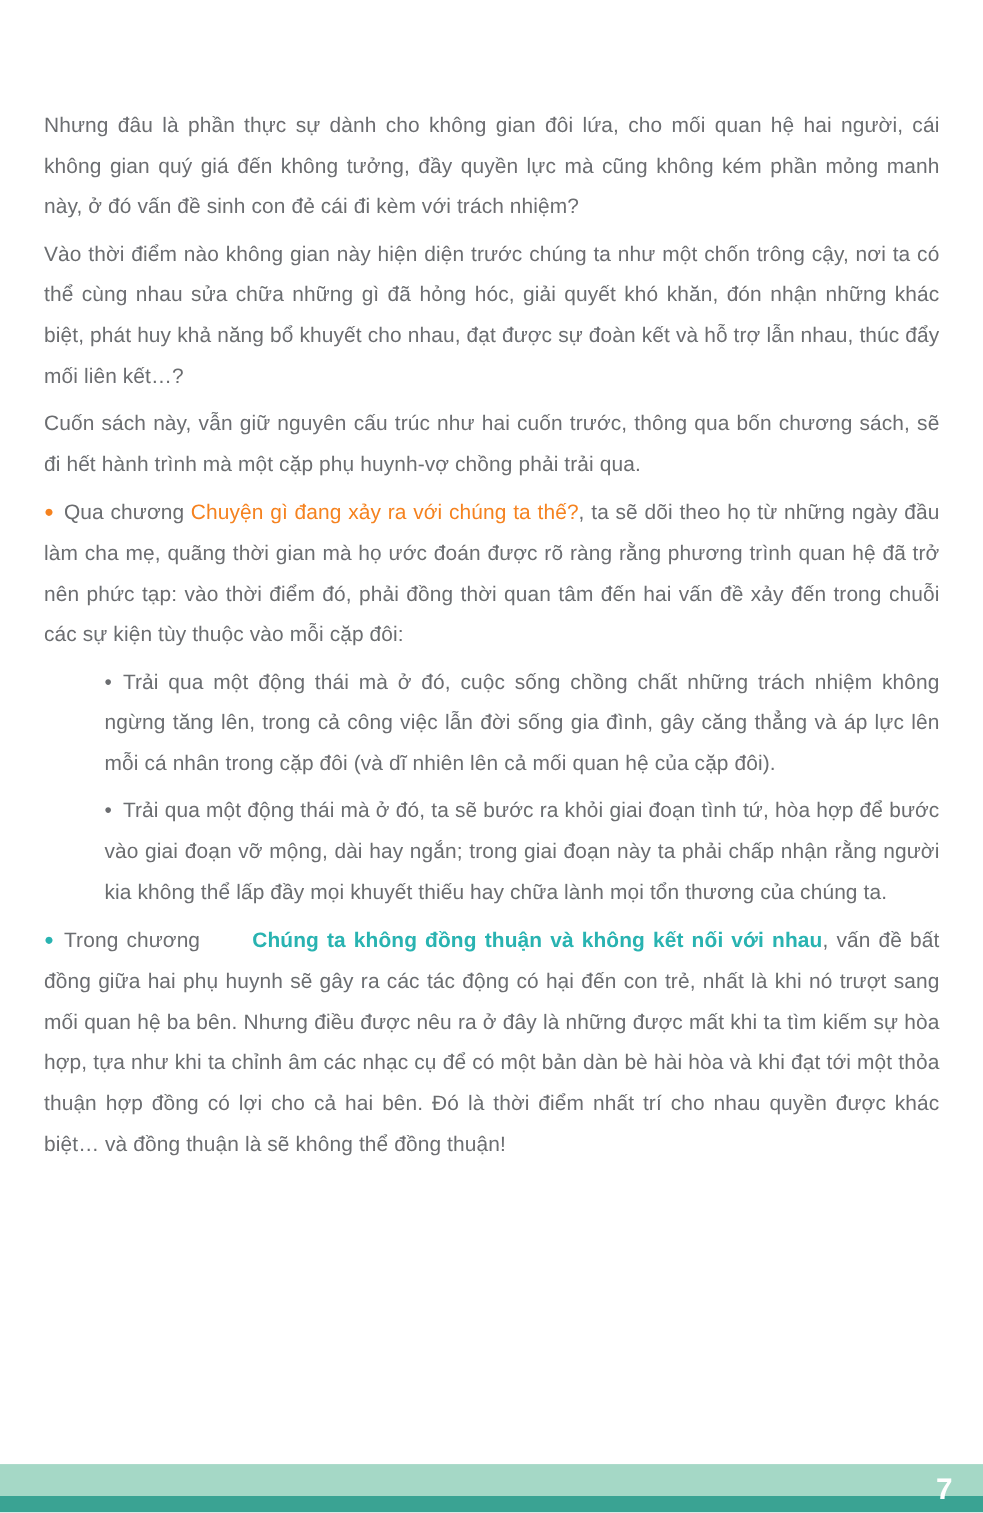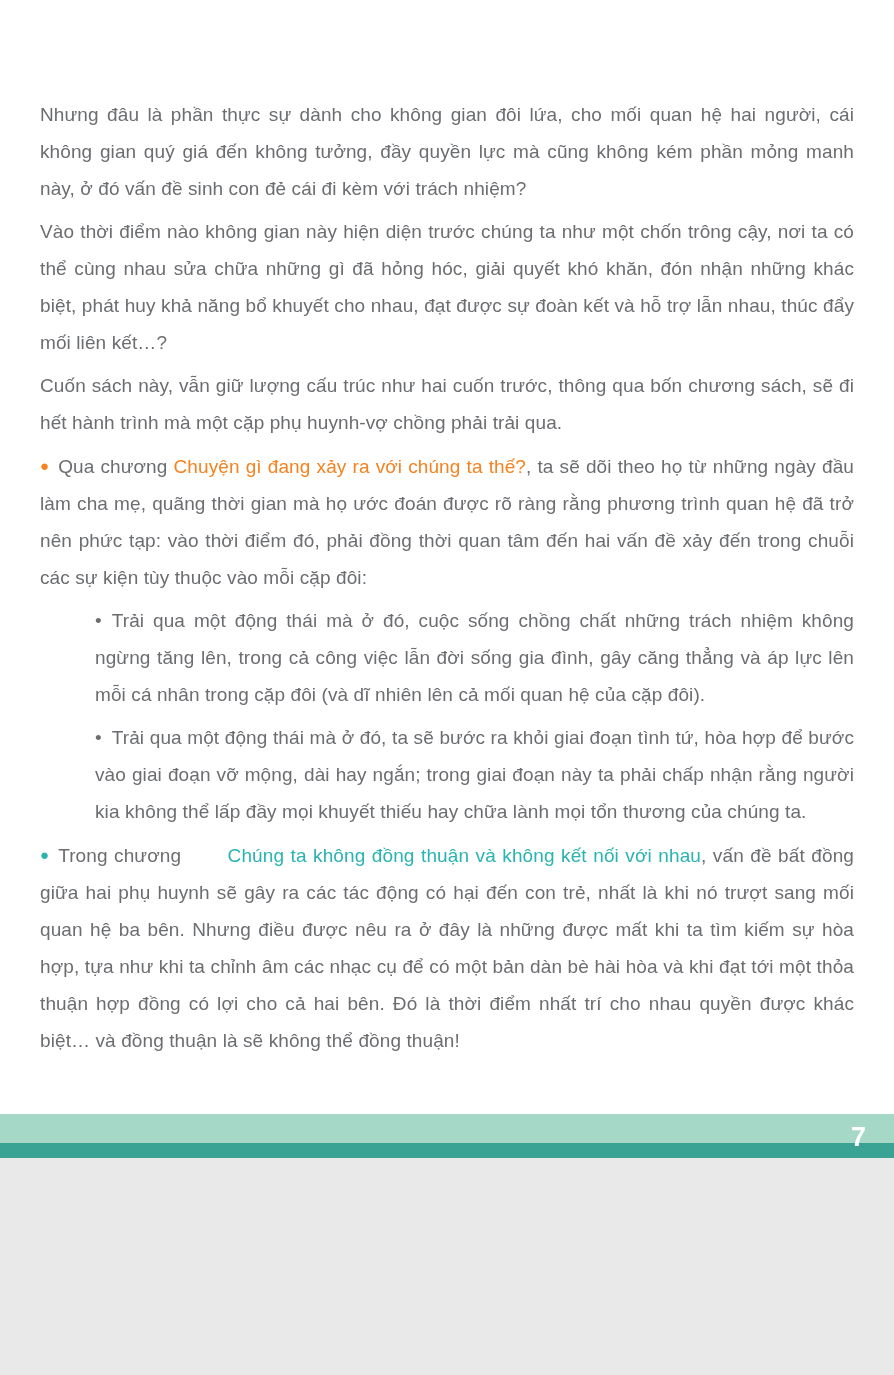--- a/index.html
+++ b/index.html
@@ -3,21 +3,21 @@
 <meta charset="utf-8">
 <style>
   html, body {
     margin: 0;
     padding: 0;
     background: #e9e9e9;
   }
   .page {
     position: relative;
     width: 894px;
-    height: 1158px;
+    height: 1375px;
     background: #ffffff;
     overflow: hidden;
     font-family: "Liberation Sans", "DejaVu Sans", sans-serif;
   }
   .page-body {
     position: absolute;
     top: 96px;
     left: 40px;
     right: 40px;
   }
@@ -46,21 +46,21 @@
     font-size: 19px;
     color: var(--text, #6b6d70);
     margin-right: 10px;
   }
   .orange-bold {
     color: var(--orange, #f5821f);
     font-weight: 400;
   }
   .teal-bold {
     color: var(--teal, #29b3b1);
-    font-weight: 400;
+    font-weight: 700;
     margin-left: 40px;
   }
   .page-footer {
     position: absolute;
     left: 0;
     right: 0;
     bottom: 0;
     height: 44px;
   }
   .band-light {
@@ -82,21 +82,21 @@
   }
 </style>
 </head>
 <body>
 
 <div class="page">
 
   <section class="page-body">
       <p class="para"><span>Nhưng đâu là phần thực sự dành cho không gian đôi lứa, cho mối quan hệ hai người, cái không gian quý giá đến không tưởng, đầy quyền lực mà cũng không kém phần mỏng manh này, ở đó vấn đề sinh con đẻ cái đi kèm với trách nhiệm?</span></p>
       <p class="para"><span>Vào thời điểm nào không gian này hiện diện trước chúng ta như một chốn trông cậy, nơi ta có thể cùng nhau sửa chữa những gì đã hỏng hóc, giải quyết khó khăn, đón nhận những khác biệt, phát huy khả năng bổ khuyết cho nhau, đạt được sự đoàn kết và hỗ trợ lẫn nhau, thúc đẩy mối liên kết…?</span></p>
-      <p class="para"><span>Cuốn sách này, vẫn giữ lượng cấu trúc như hai cuốn trước, thông qua bốn chương sách, sẽ đi hết hành trình mà một cặp phụ huynh-vợ chồng phải trải qua.</span></p>
+      <p class="para"><span>Cuốn sách này, vẫn giữ nguyên cấu trúc như hai cuốn trước, thông qua bốn chương sách, sẽ đi hết hành trình mà một cặp phụ huynh-vợ chồng phải trải qua.</span></p>
       <p class="bullet"><span class="dot orange">●</span><span>Qua chương </span><span class="orange-bold">Chuyện gì đang xảy ra với chúng ta thế?</span><span>, ta sẽ dõi theo họ từ những ngày đầu làm cha mẹ, quãng thời gian mà họ ước đoán được rõ ràng rằng phương trình quan hệ đã trở nên phức tạp: vào thời điểm đó, phải đồng thời quan tâm đến hai vấn đề xảy đến trong chuỗi các sự kiện tùy thuộc vào mỗi cặp đôi:</span></p>
       <p class="sub"><span class="dot gray">•</span><span>Trải qua một động thái mà ở đó, cuộc sống chồng chất những trách nhiệm không ngừng tăng lên, trong cả công việc lẫn đời sống gia đình, gây căng thẳng và áp lực lên mỗi cá nhân trong cặp đôi (và dĩ nhiên lên cả mối quan hệ của cặp đôi).</span></p>
       <p class="sub"><span class="dot gray">•</span><span>Trải qua một động thái mà ở đó, ta sẽ bước ra khỏi giai đoạn tình tứ, hòa hợp để bước vào giai đoạn vỡ mộng, dài hay ngắn; trong giai đoạn này ta phải chấp nhận rằng người kia không thể lấp đầy mọi khuyết thiếu hay chữa lành mọi tổn thương của chúng ta.</span></p>
       <p class="bullet"><span class="dot teal">●</span><span>Trong chương </span><span class="teal-bold">Chúng ta không đồng thuận và không kết nối với nhau</span><span>, vấn đề bất đồng giữa hai phụ huynh sẽ gây ra các tác động có hại đến con trẻ, nhất là khi nó trượt sang mối quan hệ ba bên. Nhưng điều được nêu ra ở đây là những được mất khi ta tìm kiếm sự hòa hợp, tựa như khi ta chỉnh âm các nhạc cụ để có một bản dàn bè hài hòa và khi đạt tới một thỏa thuận hợp đồng có lợi cho cả hai bên. Đó là thời điểm nhất trí cho nhau quyền được khác biệt… và đồng thuận là sẽ không thể đồng thuận!</span></p>
     </section>
 
   <footer class="page-footer">
     <div class="band-light"></div>
     <div class="band-dark"></div>
     <div class="page-num">7</div>

